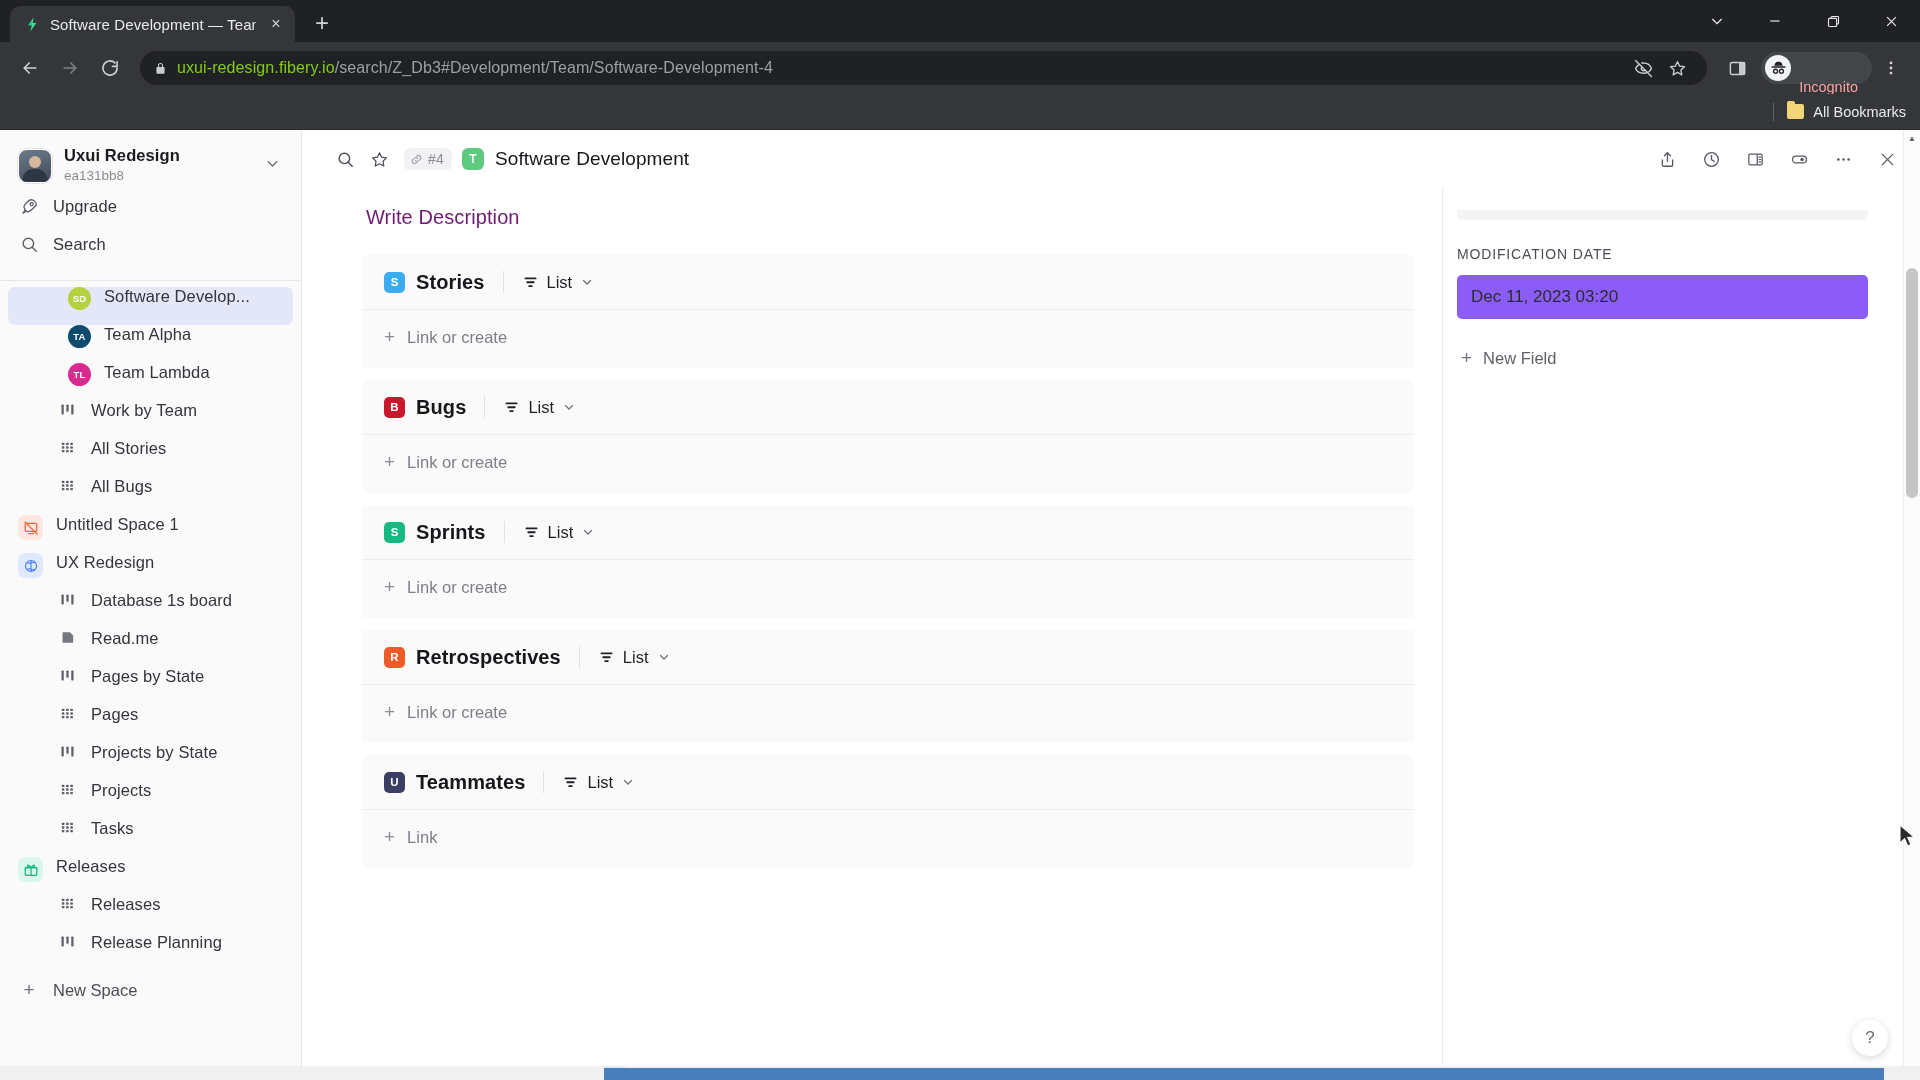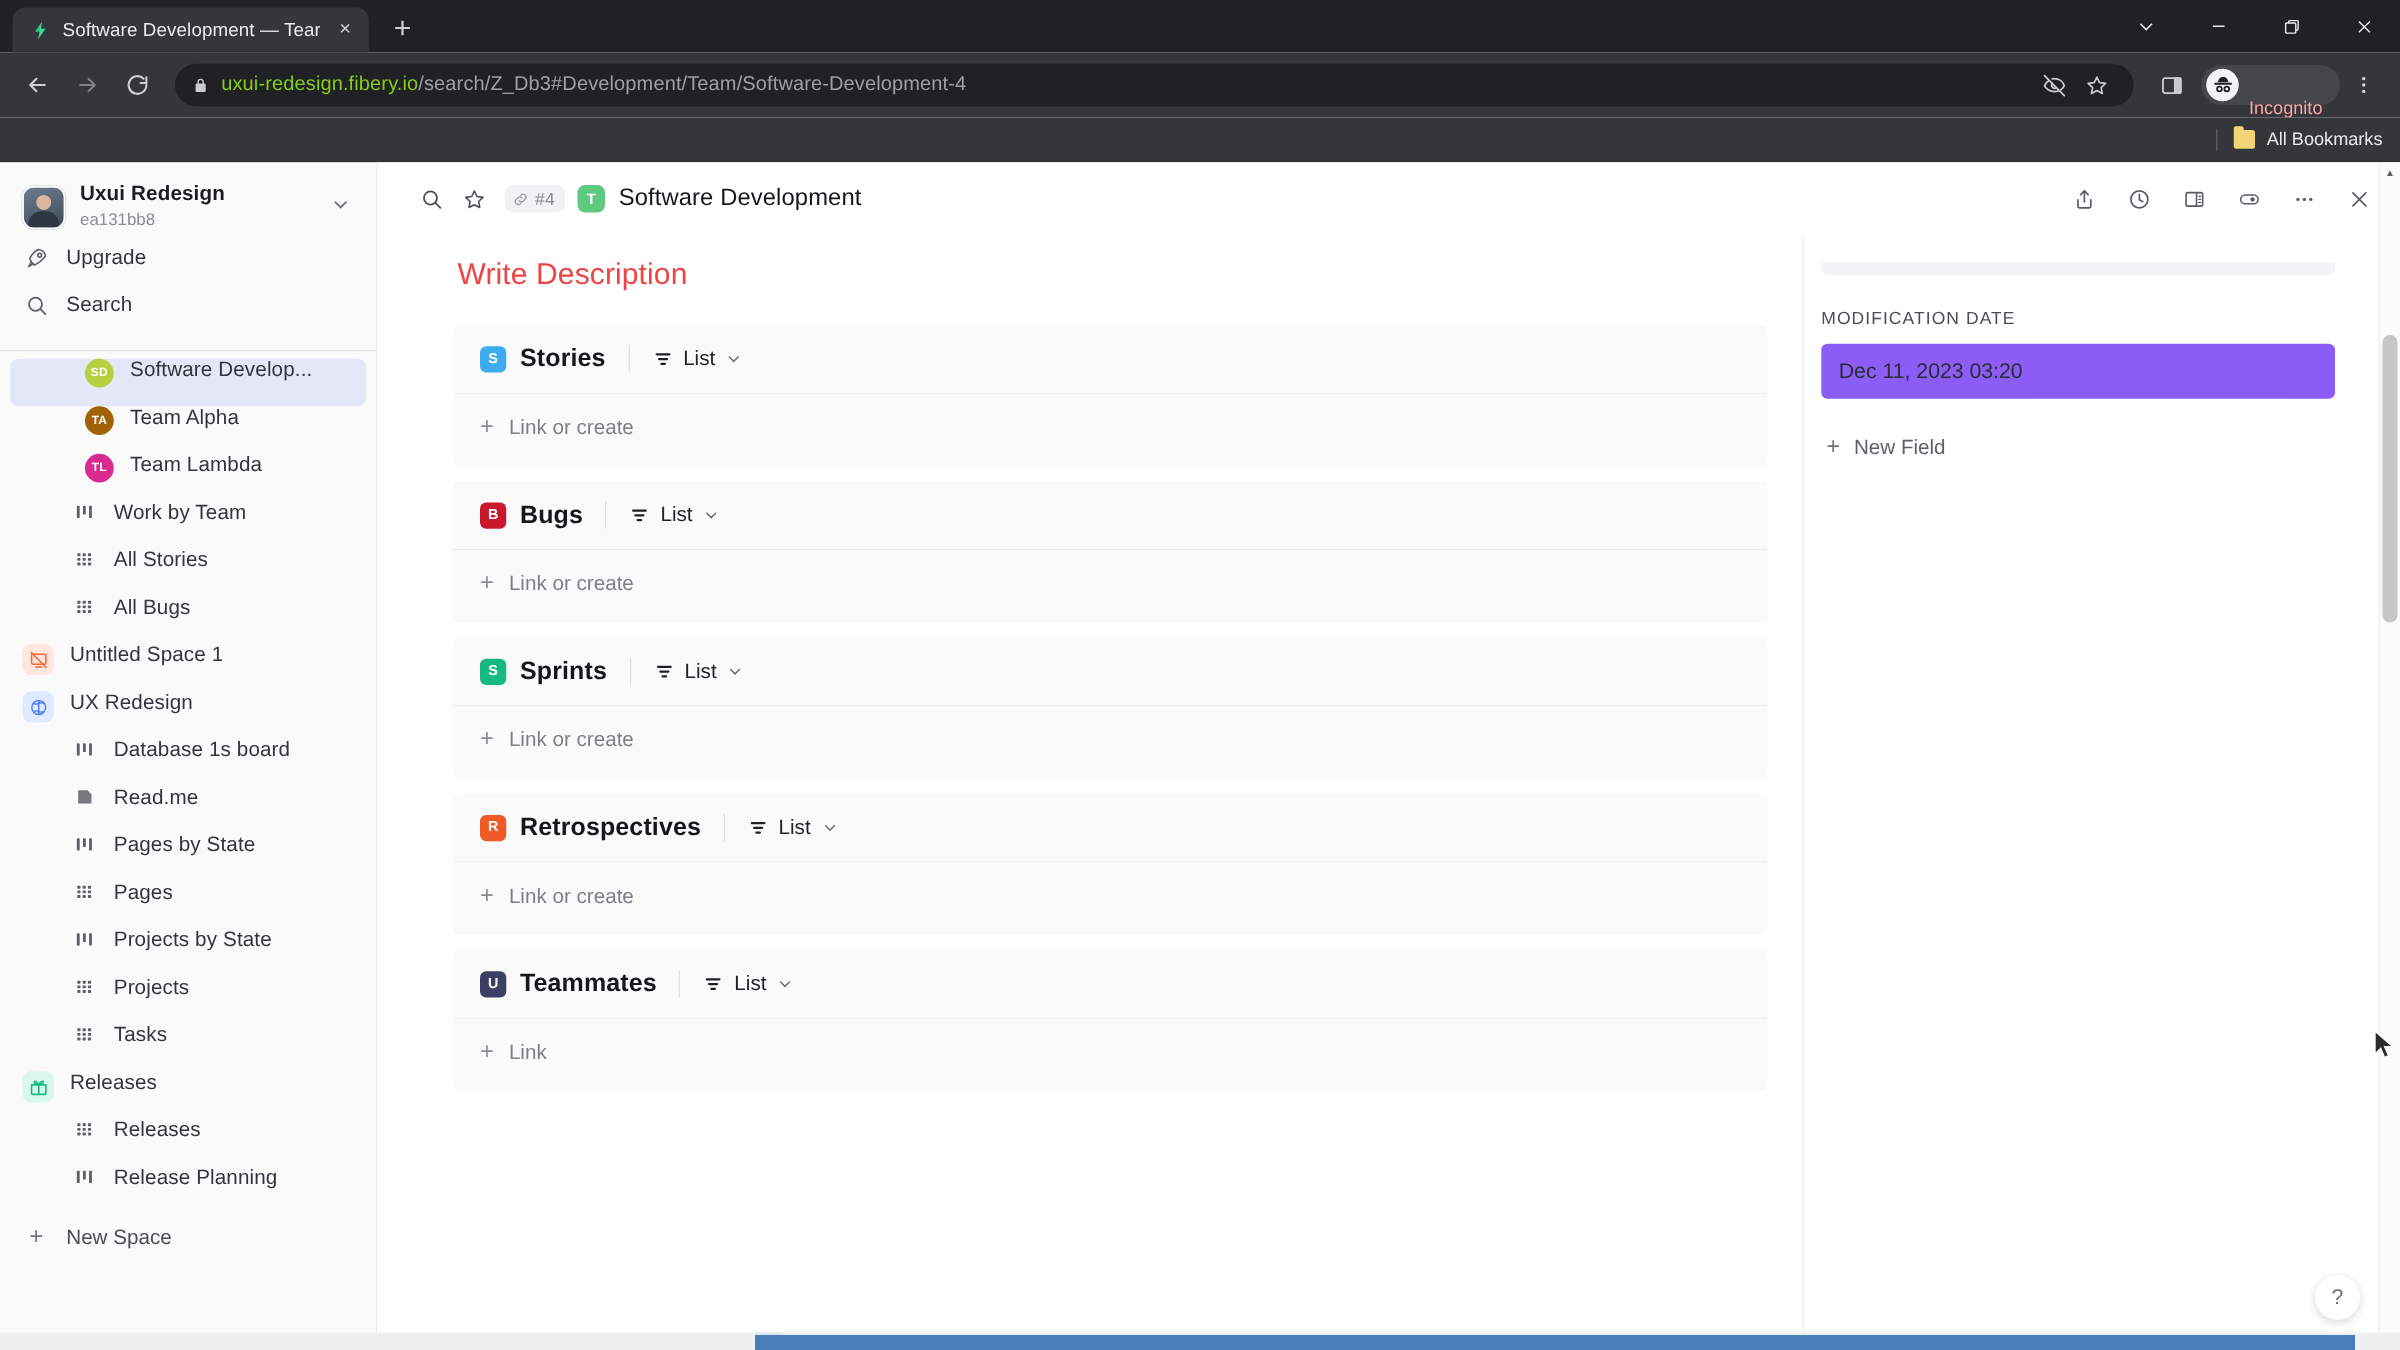--- a/index.html
+++ b/index.html
@@ -169,21 +169,21 @@
   .eh-right { margin-left: auto; display: flex; align-items: center; gap: 6px; }
   .eh-btn { width: 38px; height: 38px; display: flex; align-items:center; justify-content:center;
     color: #595b63; border-radius: 7px; flex:none; }
 
   .content-scroll { flex: 1; display: flex; min-height: 0; }
   .doc-col {
     flex: 1; min-width: 0; padding: 0 0 0 0; display: flex; flex-direction: column;
     background: #fff;
   }
   .desc-ph {
-    padding: 18px 0 26px 64px; font-size: 24px; color: #ef4444; letter-spacing: .1px;
+    padding: 18px 0 26px 64px; font-size: 20px; color: #701a75; letter-spacing: .1px;
   }
   .sections { padding: 0 28px 0 60px; }
 
   .rel-block { margin-bottom: 12px; }
   .rel-head {
     height: 54px; background: #fafafb; display: flex; align-items: center;
     padding: 0 22px; gap: 0; border-radius: 5px 5px 0 0;
   }
   .rel-badge {
     width: 21px; height: 21px; border-radius: 5px; color: #fff; font-size: 11.5px;
@@ -412,21 +412,21 @@
       </div>
 
       <div class="divider-line"></div>
 
       <div class="nav-list" id="space-list">
           <div class="navrow active spacerow indent-badge">
             <span class="circ-badge" style="background:#b5d13f">SD</span>
             <span>Software Develop...</span>
           </div>
           <div class="navrow spacerow indent-badge">
-            <span class="circ-badge" style="background:#a16207">TA</span>
+            <span class="circ-badge" style="background:#0c4a6e">TA</span>
             <span>Team Alpha</span>
           </div>
           <div class="navrow spacerow indent-badge">
             <span class="circ-badge" style="background:#d92a90">TL</span>
             <span>Team Lambda</span>
           </div>
           <div class="navrow spacerow indent1">
             <span class="ico">
               <svg width="17" height="17" viewBox="0 0 24 24" fill="currentColor">
     <rect x="3.5" y="5" width="3.2" height="14" rx="1"></rect>

